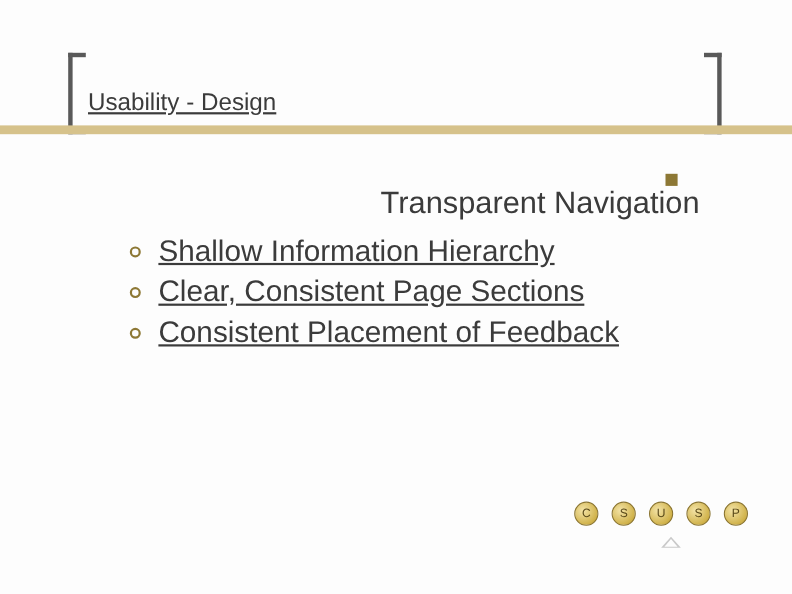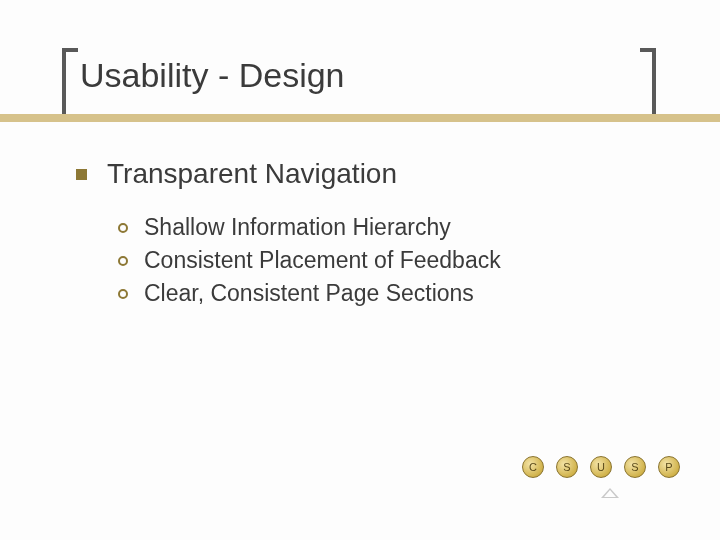--- a/index.html
+++ b/index.html
@@ -32,37 +32,39 @@
       position: absolute;
       top: 114px;
       left: 0;
       width: 720px;
       height: 8px;
       background: #d6c28b;
       z-index: 1;
     }
     .title {
       position: absolute;
-      top: 56px;
+      top: 80px;
       left: 80px;
-      font-size: 34px;
+      font-size: 22px;
       color: #3b3b3b;
       z-index: 2;
       font-weight: normal;
+      text-decoration: underline;
     }
     .content {
       position: absolute;
       top: 158px;
       left: 76px;
       width: 560px;
     }
     .bullet-row {
       display: flex;
-      align-items: center;
-      margin-bottom: 24px;
+      align-items: flex-end;
+      margin-bottom: 12px;
+      flex-direction: column;
     }
     .sq-bullet {
       width: 11px;
       height: 11px;
       background: #8d7835;
       margin-right: 20px;
       flex-shrink: 0;
     }
     .main-text {
       font-size: 28px;
@@ -80,22 +82,23 @@
     .circ-bullet {
       width: 10px;
       height: 10px;
       border: 2px solid #8d7835;
       border-radius: 50%;
       margin-right: 16px;
       flex-shrink: 0;
       box-sizing: border-box;
     }
     .sub-text {
-      font-size: 23px;
+      font-size: 27px;
       color: #3b3b3b;
+      text-decoration: underline;
     }
     .footer-dots {
       position: absolute;
       bottom: 62px;
       right: 40px;
       display: flex;
       gap: 12px;
     }
     .dot {
       width: 22px;
@@ -144,25 +147,25 @@
     <div class="sq-bullet"></div>
     <div class="main-text">Transparent Navigation</div>
   </div>
   <div class="sub-list">
     <div class="sub-row">
       <div class="circ-bullet"></div>
       <div class="sub-text">Shallow Information Hierarchy</div>
     </div>
     <div class="sub-row">
       <div class="circ-bullet"></div>
-      <div class="sub-text">Consistent Placement of Feedback</div>
+      <div class="sub-text">Clear, Consistent Page Sections</div>
     </div>
     <div class="sub-row">
       <div class="circ-bullet"></div>
-      <div class="sub-text">Clear, Consistent Page Sections</div>
+      <div class="sub-text">Consistent Placement of Feedback</div>
     </div>
   </div>
 </div>
 
 <div class="footer-dots">
   <div class="dot">C</div>
   <div class="dot">S</div>
   <div class="dot">U</div>
   <div class="dot">S</div>
   <div class="dot">P</div>

